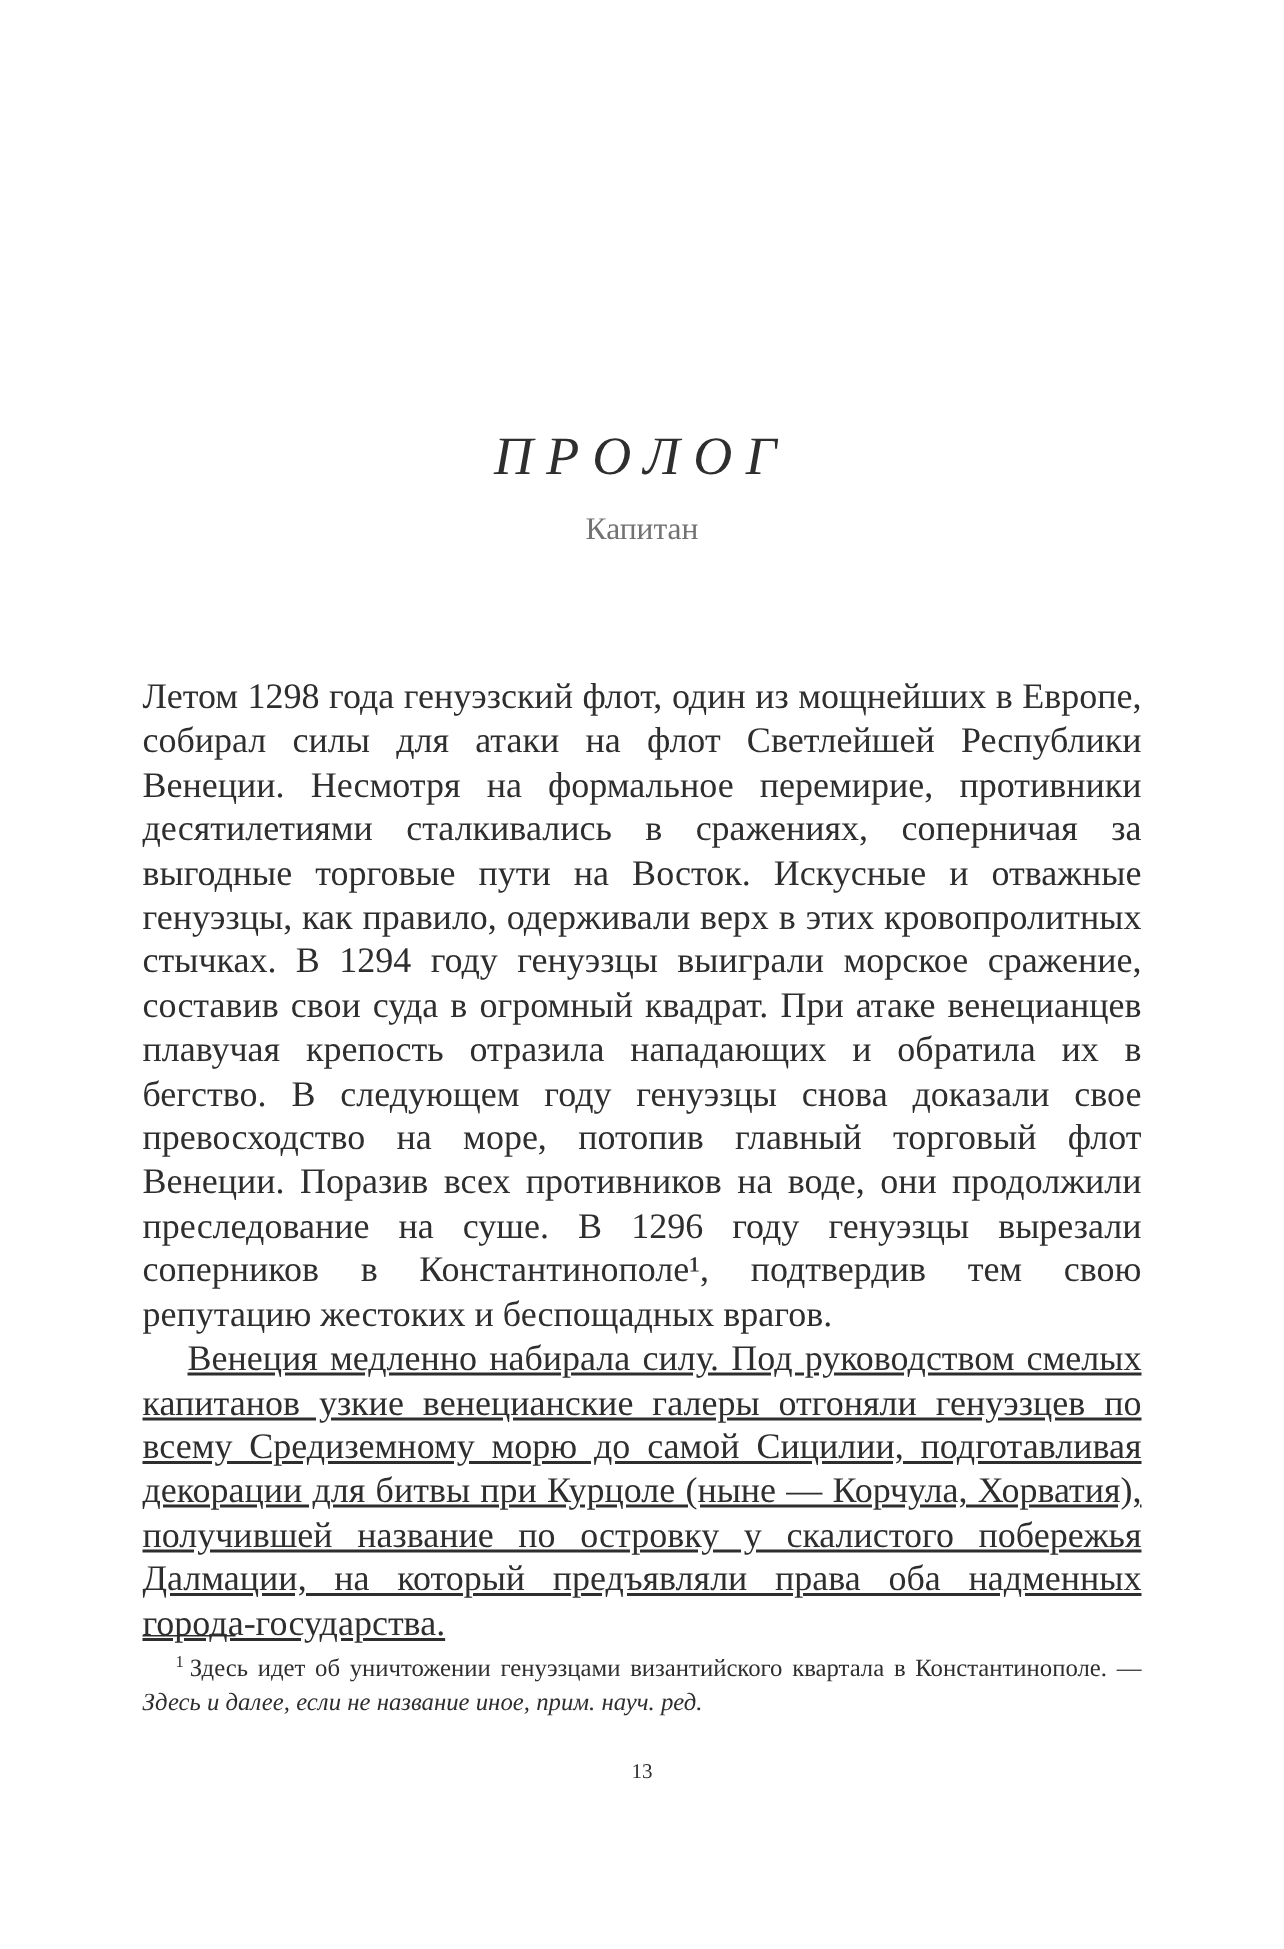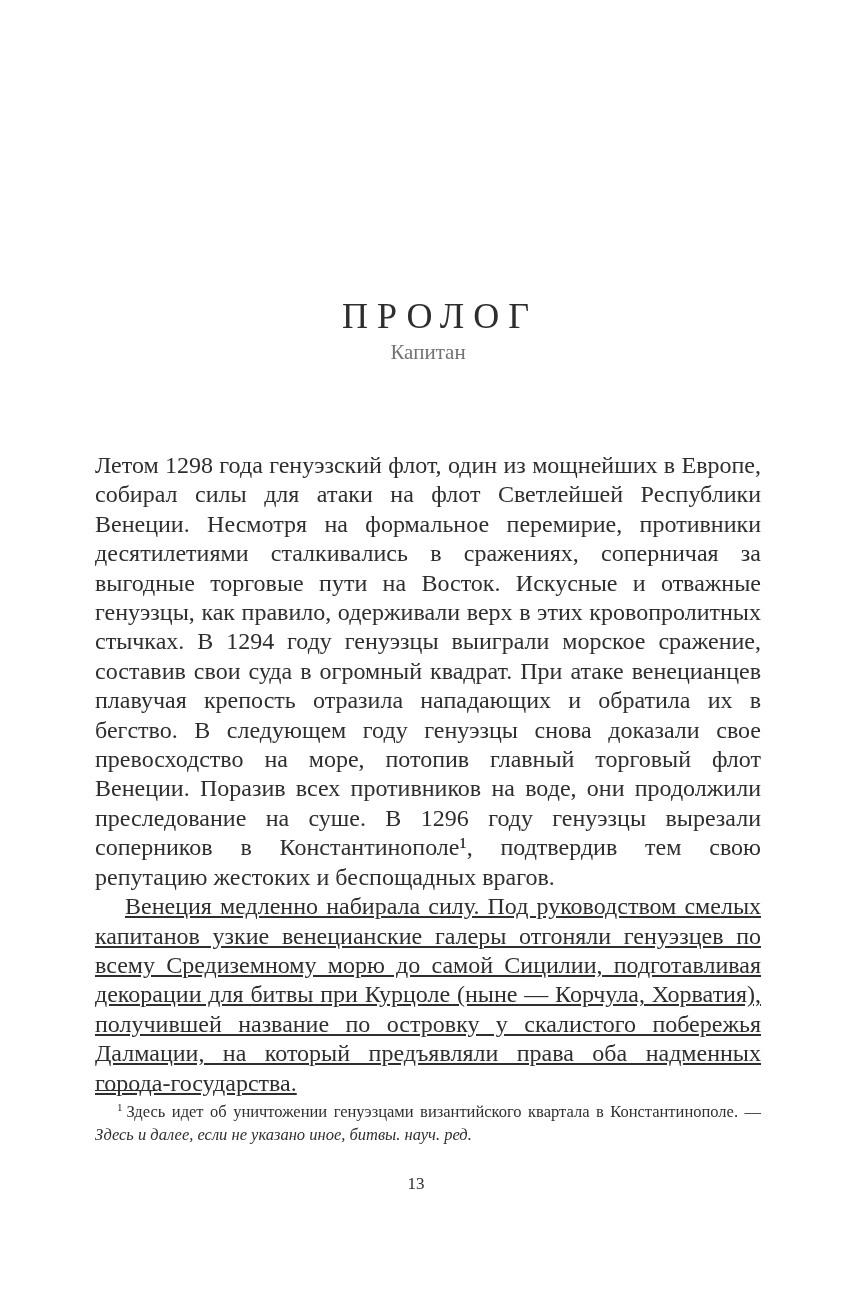--- a/index.html
+++ b/index.html
@@ -14,26 +14,27 @@
     background: #ffffff;
     font-family: "Liberation Serif", "DejaVu Serif", serif;
     color: #2e2e2e;
     overflow: hidden;
   }
   .title {
     position: absolute;
     top: 283px;
     left: 95px;
     width: 666px;
-    margin: 12px;
+    margin: 0;
     text-align: center;
     font-size: 36px;
     font-weight: 500;
     letter-spacing: 9px;
     color: #2e2e2e;
+    font-style: italic;
   }
   .subtitle {
     position: absolute;
     top: 340px;
     left: 95px;
     width: 666px;
     text-align: center;
     font-size: 21px;
     color: #737373;
   }
@@ -78,43 +79,43 @@
     font-size: 11px;
     line-height: 0;
     margin-right: 4px;
   }
   .footnote em {
     font-style: italic;
   }
   .page-number {
     position: absolute;
     top: 1174px;
-    left: 83px;
+    left: 95px;
     width: 666px;
     text-align: center;
-    font-size: 17px;
+    font-size: 14px;
     color: #2e2e2e;
   }
 </style>
 </head>
 <body>
 
 <div class="page">
 
   <h1 class="title">ПРОЛОГ</h1>
 
   <div class="subtitle">Капитан</div>
 
   <div class="body-text">
     <p class="para">Летом 1298 года генуэзский флот, один из мощнейших в Европе, собирал силы для атаки на флот Светлейшей Республики Венеции. Несмотря на формальное перемирие, противники десятилетиями сталкивались в сражениях, соперничая за выгодные торговые пути на Восток. Искусные и отважные генуэзцы, как правило, одерживали верх в этих кровопролитных стычках. В 1294 году генуэзцы выиграли морское сражение, составив свои суда в огромный квадрат. При атаке венецианцев плавучая крепость отразила нападающих и обратила их в бегство. В следующем году генуэзцы снова доказали свое превосходство на море, потопив главный торговый флот Венеции. Поразив всех противников на воде, они продолжили преследование на суше. В 1296 году генуэзцы вырезали соперников в Константинополе¹, подтвердив тем свою репутацию жестоких и беспощадных врагов.</p>
     <p class="para indented">Венеция медленно набирала силу. Под руководством смелых капитанов узкие венецианские галеры отгоняли генуэзцев по всему Средиземному морю до самой Сицилии, подготавливая декорации для битвы при Курцоле (ныне — Корчула, Хорватия), получившей название по островку у скалистого побережья Далмации, на который предъявляли права оба надменных города-государства.</p>
   </div>
 
   <div class="footnote-area">
     <div class="footnote-rule"></div>
     <p class="footnote">
-      <sup>1</sup><span>Здесь идет об уничтожении генуэзцами византийского квартала в Константинополе. — </span><em>Здесь и далее, если не указано иное, битвы. науч. ред.</em>
+      <sup>1</sup><span>Здесь идет об уничтожении генуэзцами византийского квартала в Константинополе. — </span><em>Здесь и далее, если не название иное, прим. науч. ред.</em>
     </p>
   </div>
 
   <div class="page-number">13</div>
 
 </div>
 
 </body></html>

